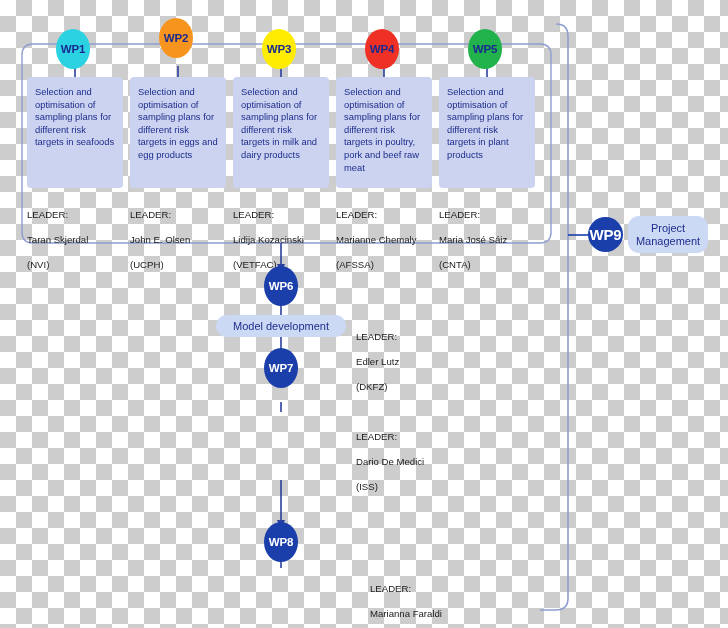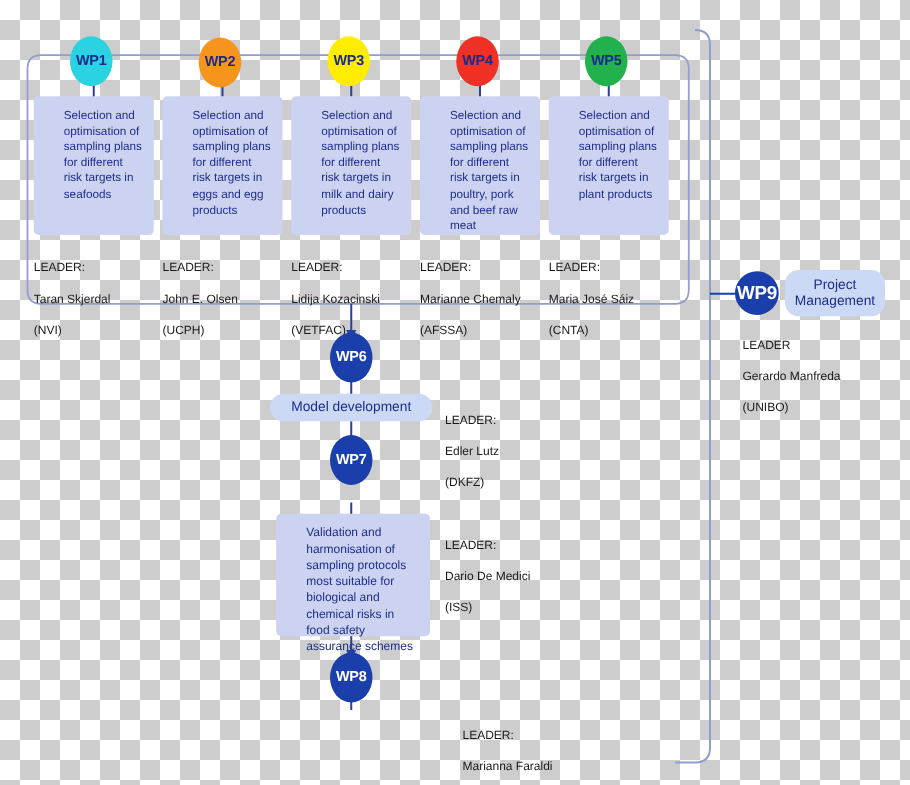--- a/index.html
+++ b/index.html
@@ -54,21 +54,21 @@
   }
 
   
   .wpbox {
     position: absolute;
     background: #ccd3f0;
     border-radius: 4px;
     color: #1d2d8c;
     font-size: 9.4px;
     line-height: 12.6px;
-    padding: 9px 8px 8px 24px;
+    padding: 9px 8px 8px 8px;
     box-sizing: border-box;
     z-index: 3;
   }
   .pill {
     position: absolute;
     background: #ccd9f5;
     border-radius: 11px;
     color: #1d2d8c;
     font-size: 11px;
     line-height: 14px;
@@ -135,21 +135,21 @@
   </div>
   <div class="wpbox" style="left:27px; top:77px; width:96px; height:111px;">
     <span>Selection and optimisation of sampling plans for different risk targets in seafoods</span>
   </div>
   <div class="leader" style="left:27px; top:196px;">
     <span class="lname">LEADER:</span>
     <span class="lname">Taran Skjerdal</span>
     <span class="lname">(NVI)</span>
   </div>
 
-  <div class="pin oval" style="left:159px; top:30px; background:#f7941e;">
+  <div class="pin oval" style="left:159px; top:18px; background:#f7941e;">
     <span>WP2</span>
   </div>
   <div class="wpbox" style="left:130px; top:77px; width:96px; height:111px;">
     <span>Selection and optimisation of sampling plans for different risk targets in eggs and egg products</span>
   </div>
   <div class="leader" style="left:130px; top:196px;">
     <span class="lname">LEADER:</span>
     <span class="lname">John E. Olsen</span>
     <span class="lname">(UCPH)</span>
   </div>
@@ -197,23 +197,20 @@
     <span>Model development</span>
   </div>
   <div class="leader" style="left:356px; top:318px;">
     <span class="lname">LEADER:</span>
     <span class="lname">Edler Lutz</span>
     <span class="lname">(DKFZ)</span>
   </div>
 
   <div class="pin oval dark" style="left:264px; top:348px;">
     <span>WP7</span>
-  </div>
-  <div class="wpbox" style="left:221px; top:411px; width:123px; height:98px; font-size:9.6px; line-height:13px;">
-    <span>Validation and harmonisation of sampling protocols most suitable for biological and chemical risks in food safety assurance schemes</span>
   </div>
   <div class="leader" style="left:356px; top:418px;">
     <span class="lname">LEADER:</span>
     <span class="lname">Dario De Medici</span>
     <span class="lname">(ISS)</span>
   </div>
 
   <div class="pin oval dark" style="left:264px; top:522px;">
     <span>WP8</span>
   </div>
@@ -223,19 +220,14 @@
     
   </div>
 
   <div class="pin dark" style="left:588px; top:217px; width:35px; height:35px; font-size:15px;">
     <span>WP9</span>
   </div>
   <div class="pill two-line" style="left:628px; top:216px; width:80px; height:37px; display:flex; flex-direction:column; align-items:center; justify-content:center;">
     <span>Project</span>
     <span>Management</span>
   </div>
-  <div class="leader" style="left:594px; top:258px;">
-    <span class="lname">LEADER</span>
-    <span class="lname">Gerardo Manfreda</span>
-    <span class="lname">(UNIBO)</span>
-  </div>
 
 </div>
 
 </body></html>

